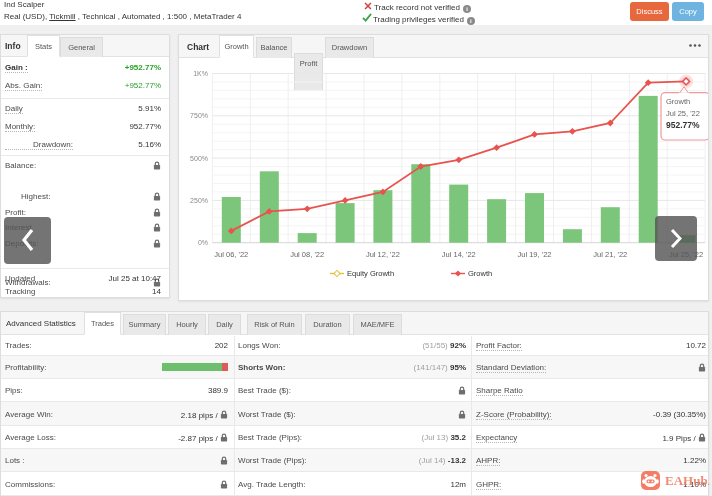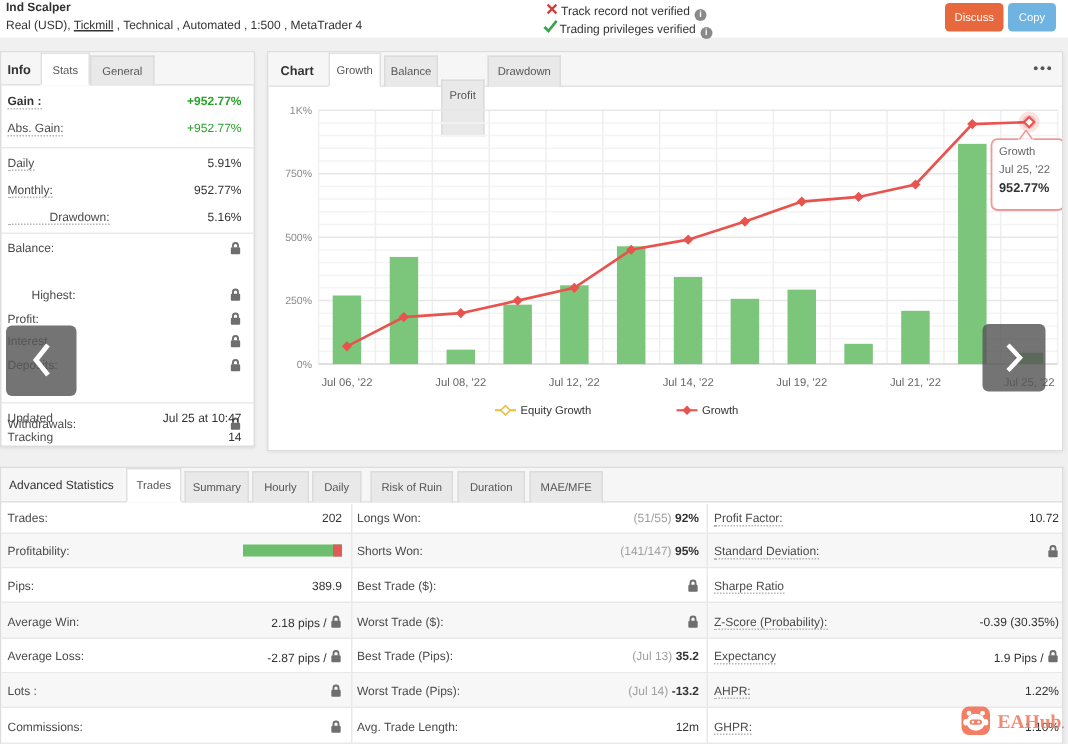--- a/index.html
+++ b/index.html
@@ -19,21 +19,21 @@
 .gry{color:#9f9f9f;}
 .sep{position:absolute;left:0;right:0;border-top:1px solid #e9e9e9;}
 .row{position:absolute;left:0;width:100%;height:12px;}
 .lk{vertical-align:-1px;}
 svg text{font-family:"Liberation Sans",sans-serif;}
 </style>
 </head>
 <body>
 
 <div class="hdr"></div>
-<div class="abs" style="left:4px;top:0px;font-weight:bold;text-align:center;">Ind Scalper</div>
+<div class="abs" style="left:4px;top:0px;font-weight:normal;text-align:center;">Ind Scalper</div>
 <div class="abs" style="left:4px;top:11.5px;">Real (USD), <span style="text-decoration:underline;">Tickmill</span> , Technical , Automated , 1:500 , MetaTrader 4</div>
 
 <div class="abs" style="left:364px;top:2px;">
   <svg width="8" height="8" viewBox="0 0 9 9">
       <path d="M1.2 1.2 L7.8 7.8 M7.8 1.2 L1.2 7.8" stroke="#d43f3a" stroke-width="1.7"></path>
     </svg><span style="margin-left:2px;">Track record not verified</span><span style="display:inline-block;width:8px;height:8px;border-radius:50%;background:#8a8a8a;color:#fff;font-size:6px;text-align:center;line-height:8px;vertical-align:-1px;margin-left:3px;font-weight:bold;">i</span>
 </div>
 <div class="abs" style="left:362px;top:13px;">
   <svg width="10" height="9" viewBox="0 0 11 10">
       <path d="M1 5.5 L4 8.5 L10 1" stroke="#3aa54a" stroke-width="2" fill="none"></path>
@@ -184,21 +184,21 @@
   <div style="position:absolute;left:0;top:23.5px;width:707px;height:20.2px;background:#fff;border-bottom:1px solid #e9e9e9;"></div>
   <div style="position:absolute;left:4px;top:29.1px;" class="lbl">Trades:</div>
   <div style="position:absolute;left:7px;top:29.1px;width:220px;text-align:right;">202</div>
   <div style="position:absolute;left:237px;top:29.1px;" class="lbl">Longs Won:</div>
   <div style="position:absolute;left:245px;top:29.1px;width:220px;text-align:right;"><span class="gry">(51/55)</span> <b>92%</b></div>
   <div style="position:absolute;left:475px;top:29.1px;" class="lbl"><span class="du">Profit Factor:</span></div>
   <div style="position:absolute;left:485px;top:29.1px;width:220px;text-align:right;">10.72</div>
   <div style="position:absolute;left:0;top:43.7px;width:707px;height:23.3px;background:#f7f7f7;border-bottom:1px solid #e9e9e9;"></div>
   <div style="position:absolute;left:4px;top:50.9px;" class="lbl">Profitability:</div>
   <div style="position:absolute;left:7px;top:50.9px;width:220px;text-align:right;"><span style="display:inline-block;width:66px;height:8px;background:#6dbf6d;position:relative;vertical-align:-1px;"><span style="position:absolute;right:0;top:0;width:6px;height:8px;background:#e05a5a;"></span></span></div>
-  <div style="position:absolute;left:237px;top:50.9px;" class="lbl">Shorts Won:</div>
+  <div style="position:absolute;left:237px;top:50.9px;font-weight:bold;" class="lbl">Shorts Won:</div>
   <div style="position:absolute;left:245px;top:50.9px;width:220px;text-align:right;"><span class="gry">(141/147)</span> <b>95%</b></div>
   <div style="position:absolute;left:475px;top:50.9px;" class="lbl"><span class="du">Standard Deviation:</span></div>
   <div style="position:absolute;left:485px;top:50.9px;width:220px;text-align:right;"><svg class="lk" width="8" height="9" viewBox="0 0 9 10">
         <path d="M2.6 4.5 V3 a1.9 1.9 0 0 1 3.8 0 V4.5" stroke="#6e6e6e" stroke-width="1.4" fill="none"></path>
         <rect x="1" y="4.3" width="7" height="5.2" rx="0.8" fill="#6e6e6e"></rect>
       </svg></div>
   <div style="position:absolute;left:0;top:67.0px;width:707px;height:23.4px;background:#fff;border-bottom:1px solid #e9e9e9;"></div>
   <div style="position:absolute;left:4px;top:74.2px;" class="lbl">Pips:</div>
   <div style="position:absolute;left:7px;top:74.2px;width:220px;text-align:right;">389.9</div>
   <div style="position:absolute;left:237px;top:74.2px;" class="lbl">Best Trade ($):</div>

